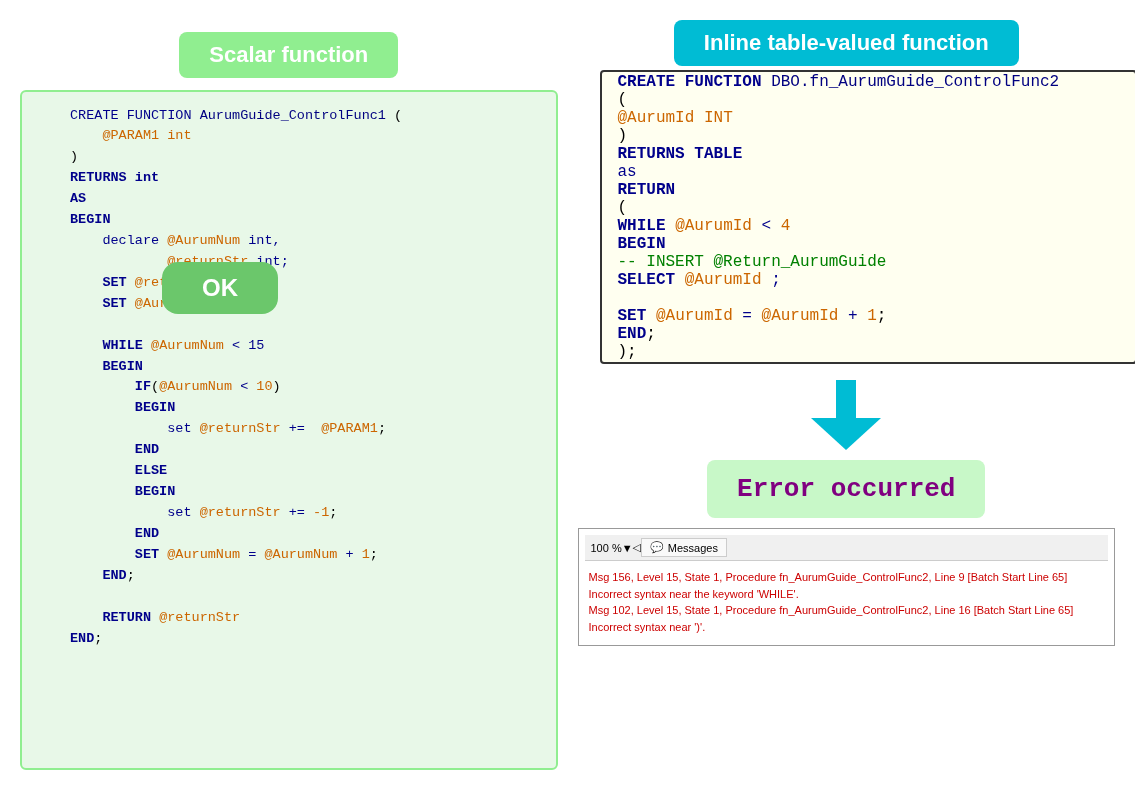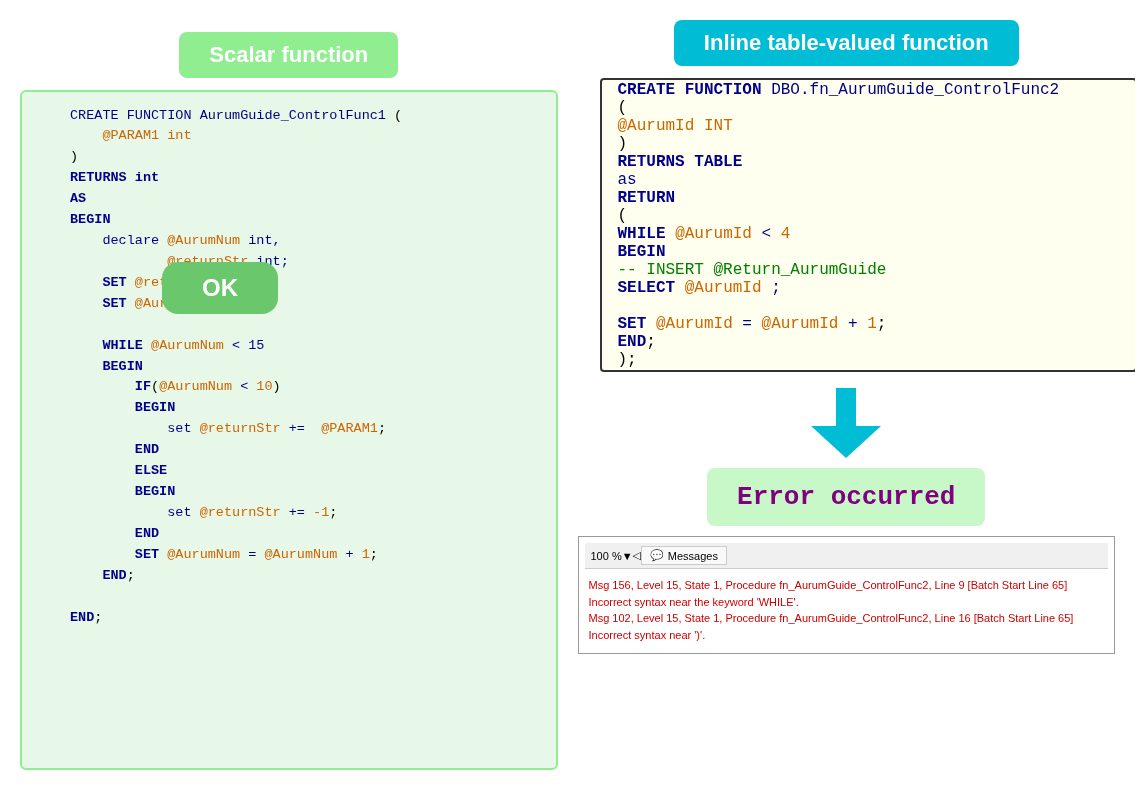--- a/index.html
+++ b/index.html
@@ -77,21 +77,21 @@
       flex: 1;
       display: flex;
       flex-direction: column;
       align-items: center;
     }
 
     .inline-title-box {
       background: #00bcd4;
       border-radius: 8px;
       padding: 10px 30px;
-      margin-bottom: 12px;
+      margin-bottom: 4px;
       display: inline-block;
     }
 
     .inline-title-box span {
       color: #ffffff;
       font-size: 22px;
       font-weight: bold;
       font-family: Arial, sans-serif;
     }
 
@@ -228,20 +228,21 @@
           <div>        <span class="kw">BEGIN</span></div>
           <div>            <span class="plain">set </span><span class="param">@returnStr</span><span class="plain"> +=  </span><span class="param">@PARAM1</span><span class="punct">;</span></div>
           <div>        <span class="kw">END</span></div>
           <div>        <span class="kw">ELSE</span></div>
           <div>        <span class="kw">BEGIN</span></div>
           <div>            <span class="plain">set </span><span class="param">@returnStr</span><span class="plain"> += </span><span class="number">-1</span><span class="punct">;</span></div>
           <div>        <span class="kw">END</span></div>
           <div>        <span class="kw">SET</span><span class="plain"> </span><span class="param">@AurumNum</span><span class="plain"> = </span><span class="param">@AurumNum</span><span class="plain"> + </span><span class="number">1</span><span class="punct">;</span></div>
           <div>    <span class="kw">END</span><span class="punct">;</span></div>
           <div>&nbsp;</div>
+          <div>    <span class="kw">RETURN</span><span class="plain"> </span><span class="param">@returnStr</span></div>
           <div><span class="kw">END</span><span class="punct">;</span></div>
         </div>
     </div>
   </div>
 
   <div class="right-panel">
     <div class="inline-title-box">
       <span>Inline table-valued function</span>
     </div>
     <div class="inline-code-box" id="inline-code">

